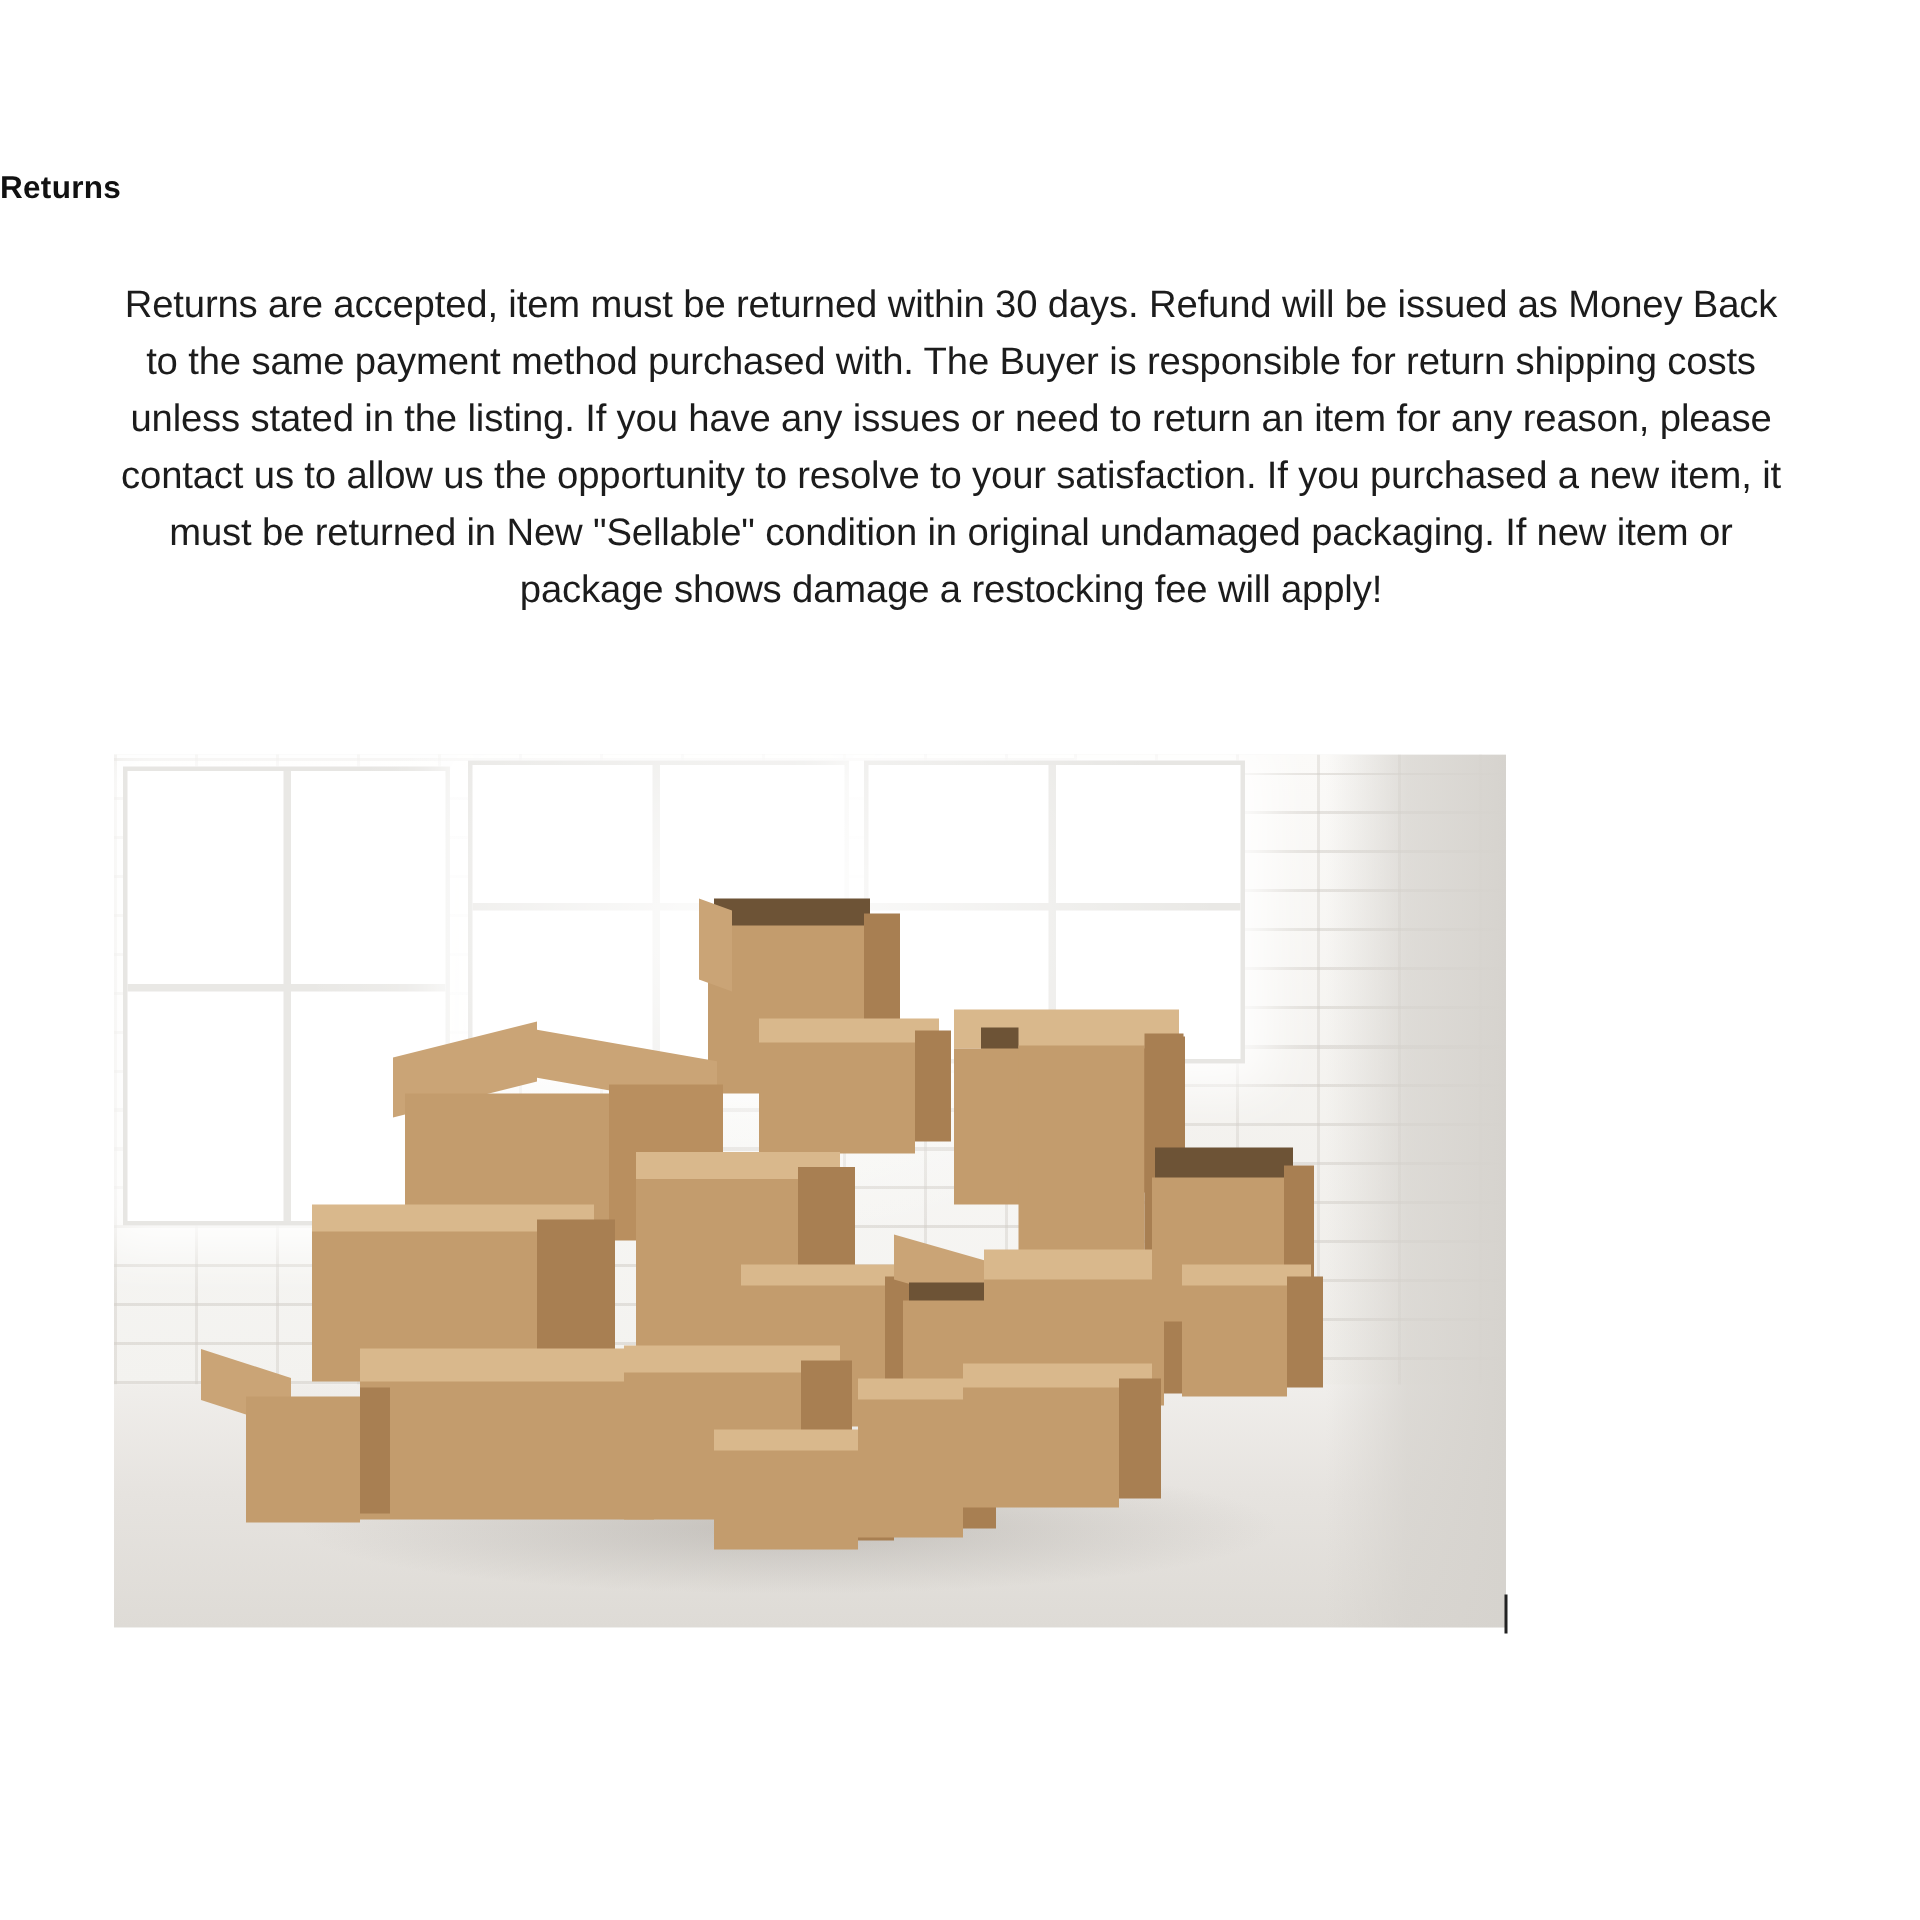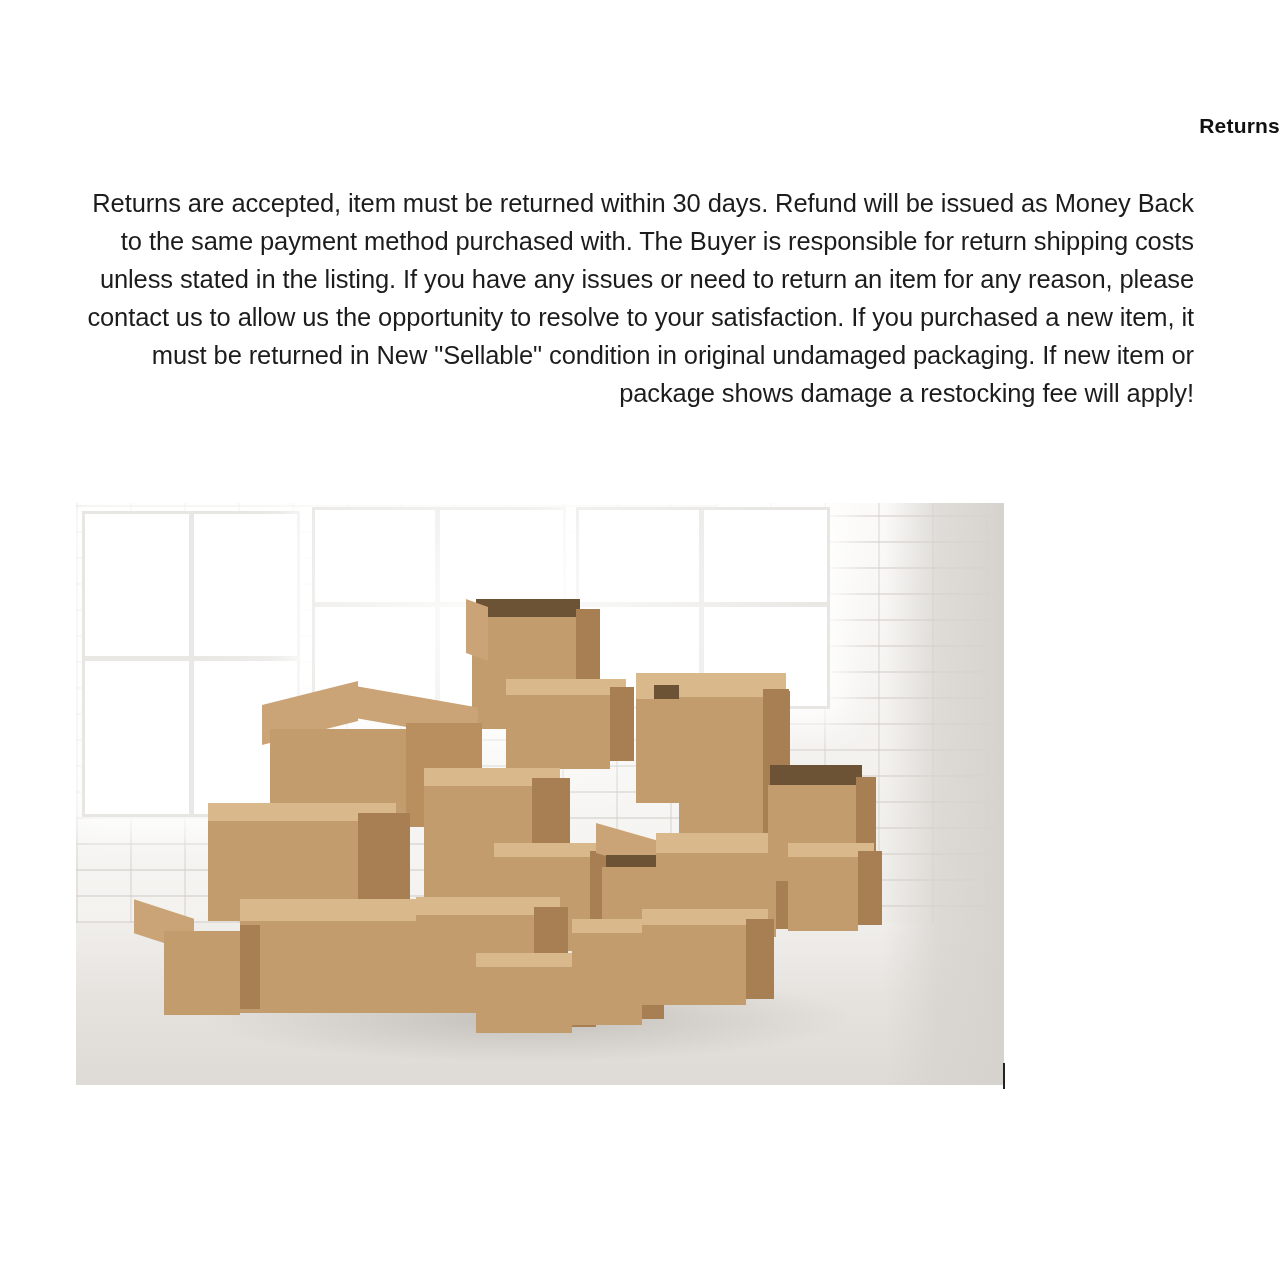--- a/index.html
+++ b/index.html
@@ -18,35 +18,35 @@
     position: relative;
     width: 1280px;
     height: 1280px;
     background: #ffffff;
   }
   .doc-title {
     position: absolute;
     top: 114px;
     left: 0;
     width: 1280px;
-    text-align: right;
+    text-align: left;
     font-size: 21px;
     font-weight: bold;
     letter-spacing: 0.2px;
     color: #111111;
   }
   .doc-body {
     position: absolute;
     top: 184px;
     left: 74px;
     width: 1120px;
     font-size: 25.5px;
     line-height: 38px;
     color: #1c1c1c;
-    text-align: right;
+    text-align: center;
     letter-spacing: -0.1px;
   }
   .photo-frame {
     position: absolute;
     left: 76px;
     top: 503px;
     width: 928px;
     height: 582px;
     overflow: hidden;
     background: #f2f1ef;

